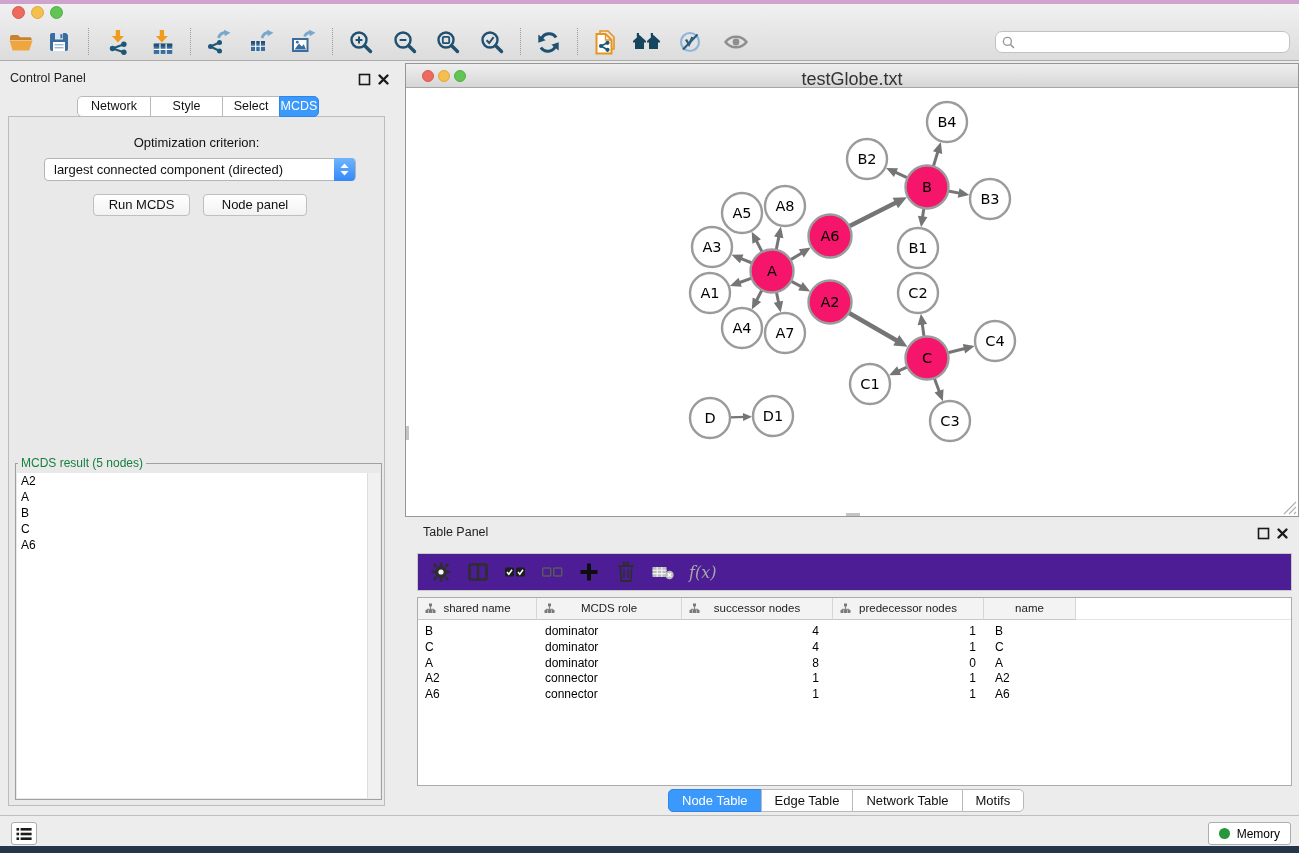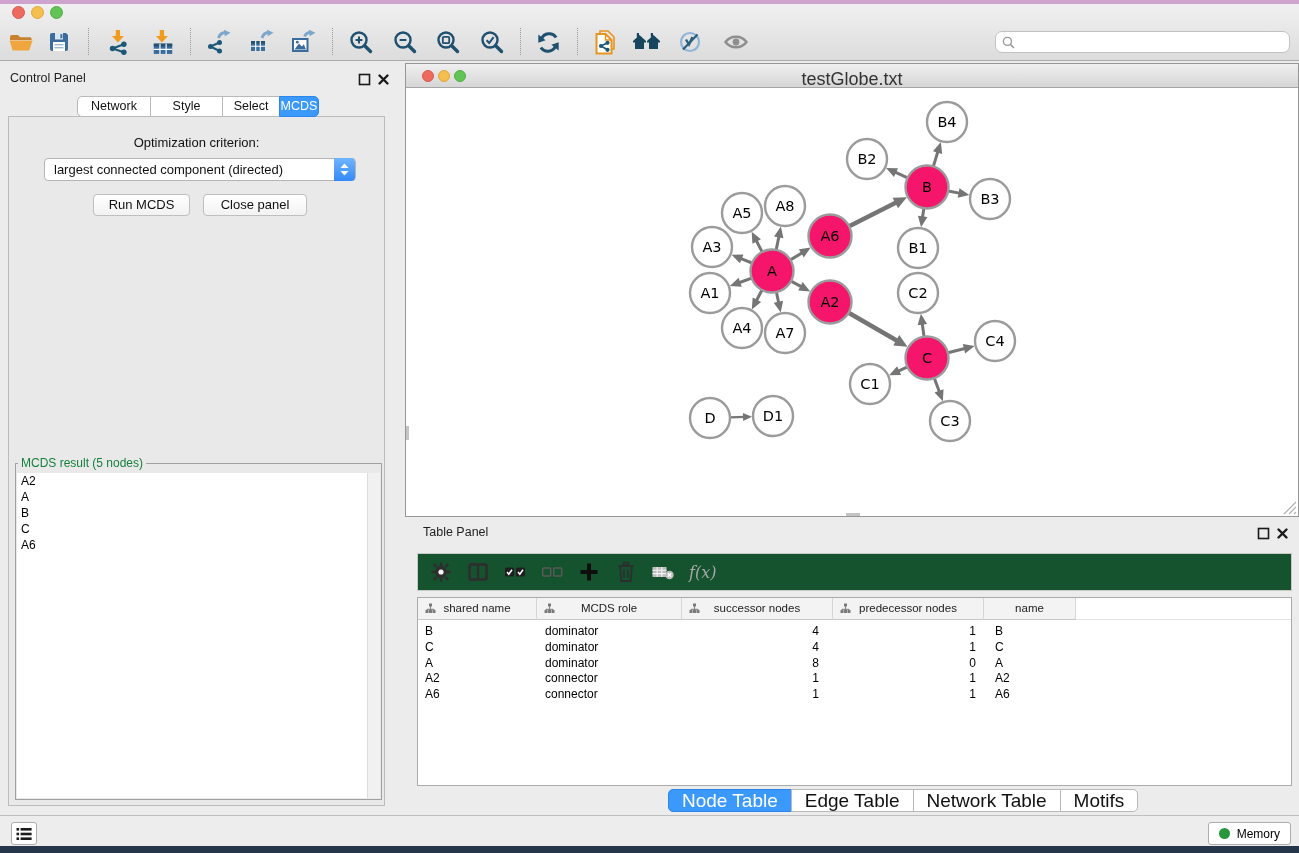--- a/index.html
+++ b/index.html
@@ -65,21 +65,21 @@
     background:linear-gradient(#EFEFEF,#D6D6D6); border-bottom:1px solid #A6A6A6; }
   #net-titlebar .tl { top:6px; width:12px; height:12px; }
   #net-title { position:absolute; left:0; right:0; top:5px; text-align:center;
     font-size:18px; color:#333; }
   #net-canvas { position:absolute; left:0; top:24px; right:0; bottom:0; background:#FFF; }
   .scroll-nub { position:absolute; background:#C4C4C4; }
 
   
   #tp-title { position:absolute; left:423px; top:525px; font-size:12.5px; color:#1E1E1E; }
   #tp-toolbar { position:absolute; left:417px; top:553px; width:875px; height:38px;
-    background:#14532d; border:1px solid #C9C9C9; display:flex; align-items:center;
+    background:#4c1d95; border:1px solid #C9C9C9; display:flex; align-items:center;
     padding-left:10px; }
   .tpi { width:26px; height:26px; display:flex; align-items:center;
     justify-content:center; margin-right:11px; }
   .fx { font-family:"DejaVu Serif", serif; font-style:italic; font-size:16px;
     color:#A8A8A8; margin-left:2px; }
   #ntable { position:absolute; left:417px; top:597px; width:875px; height:189px;
     background:#FFF; border:1px solid #ABABAB; overflow:hidden; }
   .thead-row, .tbody-row { display:grid;
     grid-template-columns:119px 145px 151px 151px 92px 1fr; }
   .thead-row { height:22px; }
@@ -90,21 +90,21 @@
   .th.filler { background:#FFF; border-right:none; border-bottom:1px solid #E4E4E4; }
   .tbody { padding-top:4px; }
   .tbody-row { height:15.8px; font-size:12px; color:#000; }
   .td { line-height:15.8px; white-space:nowrap; }
   .td.c0 { padding-left:7px; }
   .td.c1 { padding-left:8px; }
   .td.c2 { text-align:right; padding-right:14px; }
   .td.c3 { text-align:right; padding-right:8px; }
   .td.c4 { padding-left:11px; }
   #tp-tabs { position:absolute; left:668px; top:789px; height:23px; display:flex; }
-  #tp-tabs .seg-tab { height:23px; line-height:21px; font-size:19px; padding:0 13px; }
+  #tp-tabs .seg-tab { height:23px; line-height:21px; font-size:13px; padding:0 13px; }
 
   
   #status-bar { position:absolute; left:0; top:815px; width:1299px; height:31px;
     background:#EDEDED; border-top:1px solid #BFBFBF; }
   #list-btn { position:absolute; left:11px; top:6px; width:26px; height:23px;
     background:#FFF; border:1px solid #ADADAD; border-radius:3px; display:flex;
     align-items:center; justify-content:center; }
   #memory-btn { position:absolute; right:8px; top:6px; height:23px;
     background:#FFF; border:1px solid #ADADAD; border-radius:3px; display:flex;
     align-items:center; padding:0 10px; font-size:12px; color:#000; }
@@ -291,21 +291,21 @@
   <div id="opt-select">
     <span>largest connected component (directed)</span>
     <span id="opt-cap">
       <svg width="9" height="13" viewBox="0 0 9 13">
           <polygon points="4.5,0.5 8.5,5 0.5,5" fill="#FFF"></polygon>
           <polygon points="4.5,12.5 8.5,8 0.5,8" fill="#FFF"></polygon>
         </svg>
     </span>
   </div>
   <div class="btn" style="left:84px; top:77px; width:97px;">Run MCDS</div>
-  <div class="btn" style="left:194px; top:77px; width:104px;">Close panel</div>
+  <div class="btn" style="left:194px; top:77px; width:104px;">Node panel</div>
 
   <fieldset id="mcds-fieldset">
     <legend>MCDS result (5 nodes)</legend>
     <div id="mcds-list">
       <div id="mcds-scroll"></div>
     <div class="mcds-item">A2</div>
         <div class="mcds-item">A</div>
         <div class="mcds-item">B</div>
         <div class="mcds-item">C</div>
         <div class="mcds-item">A6</div>

